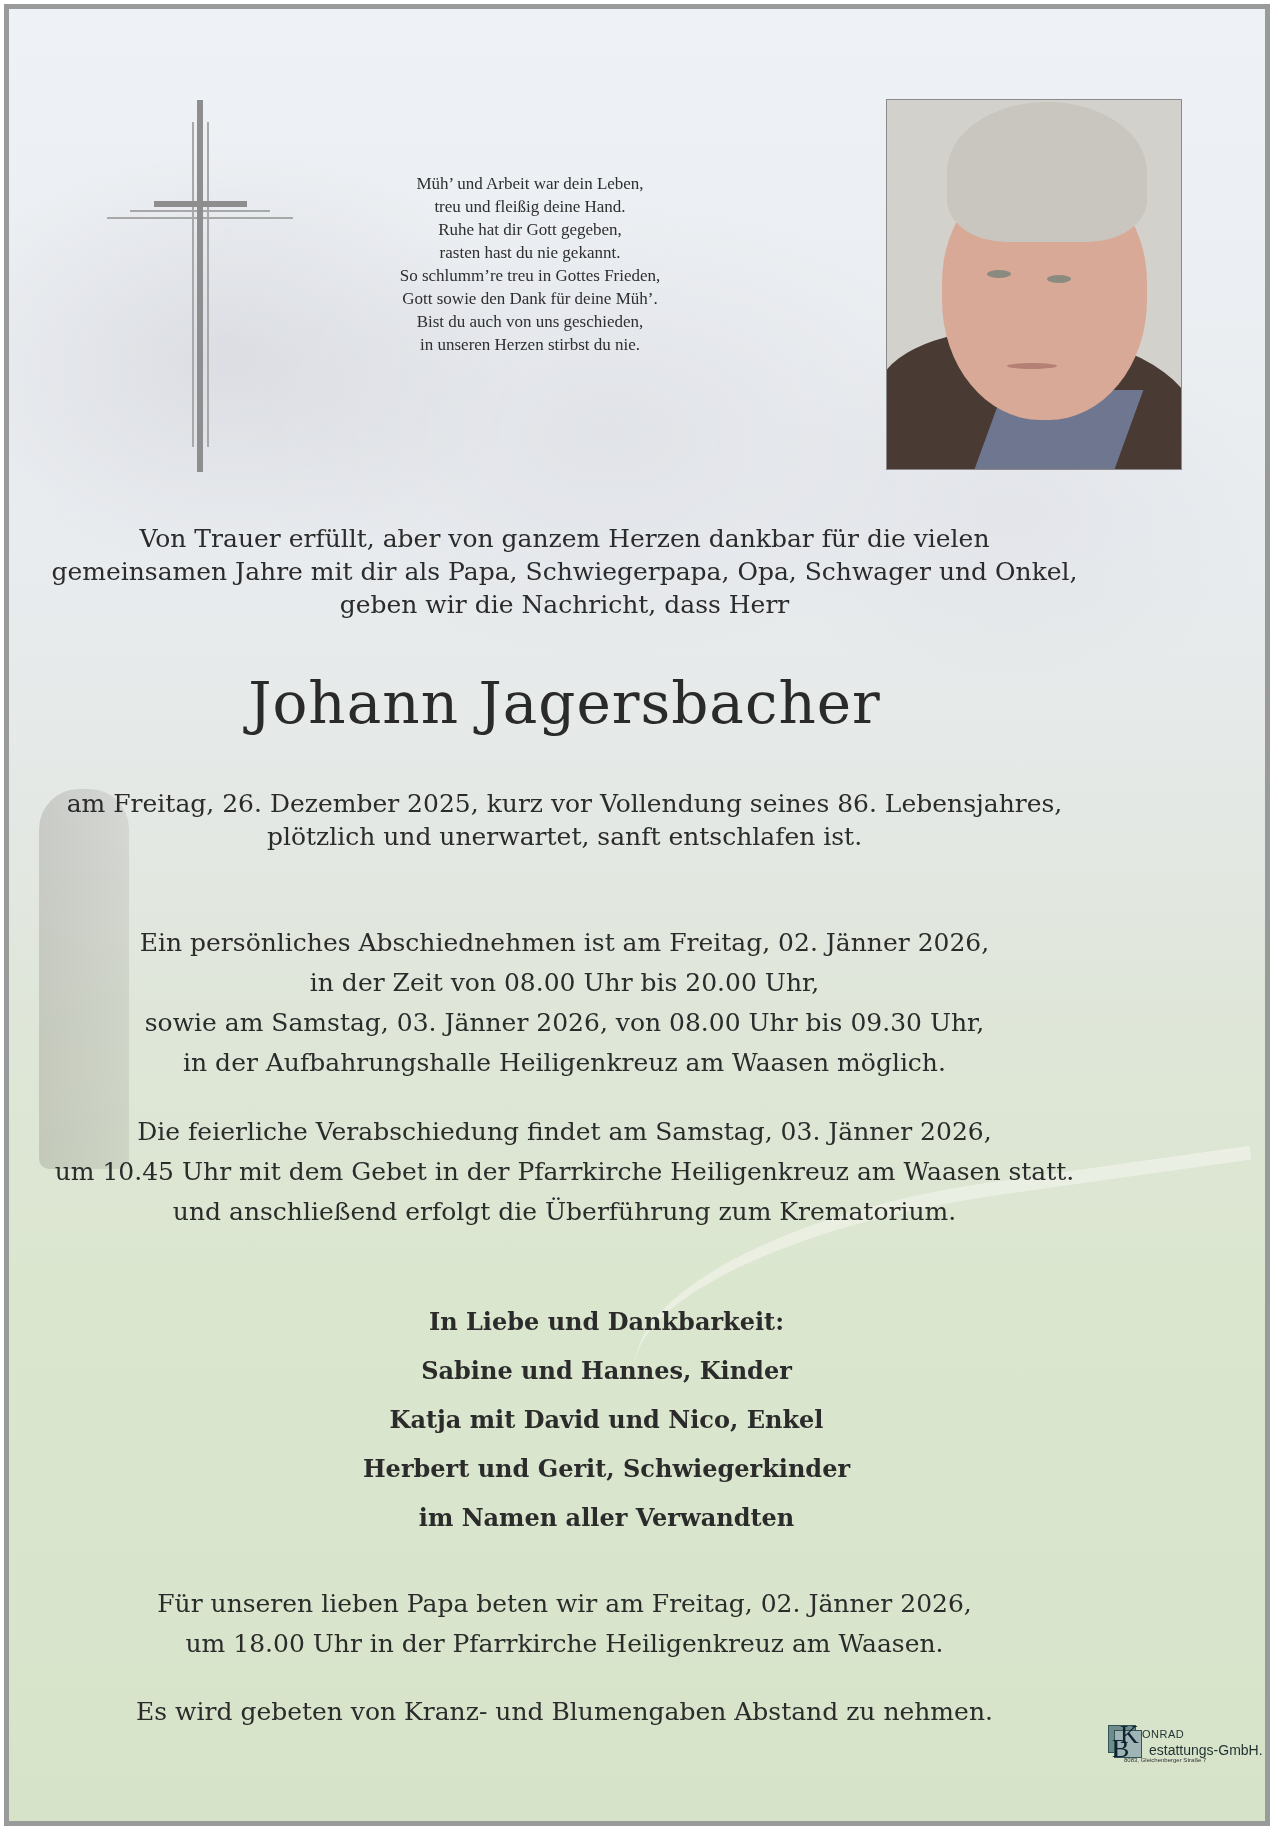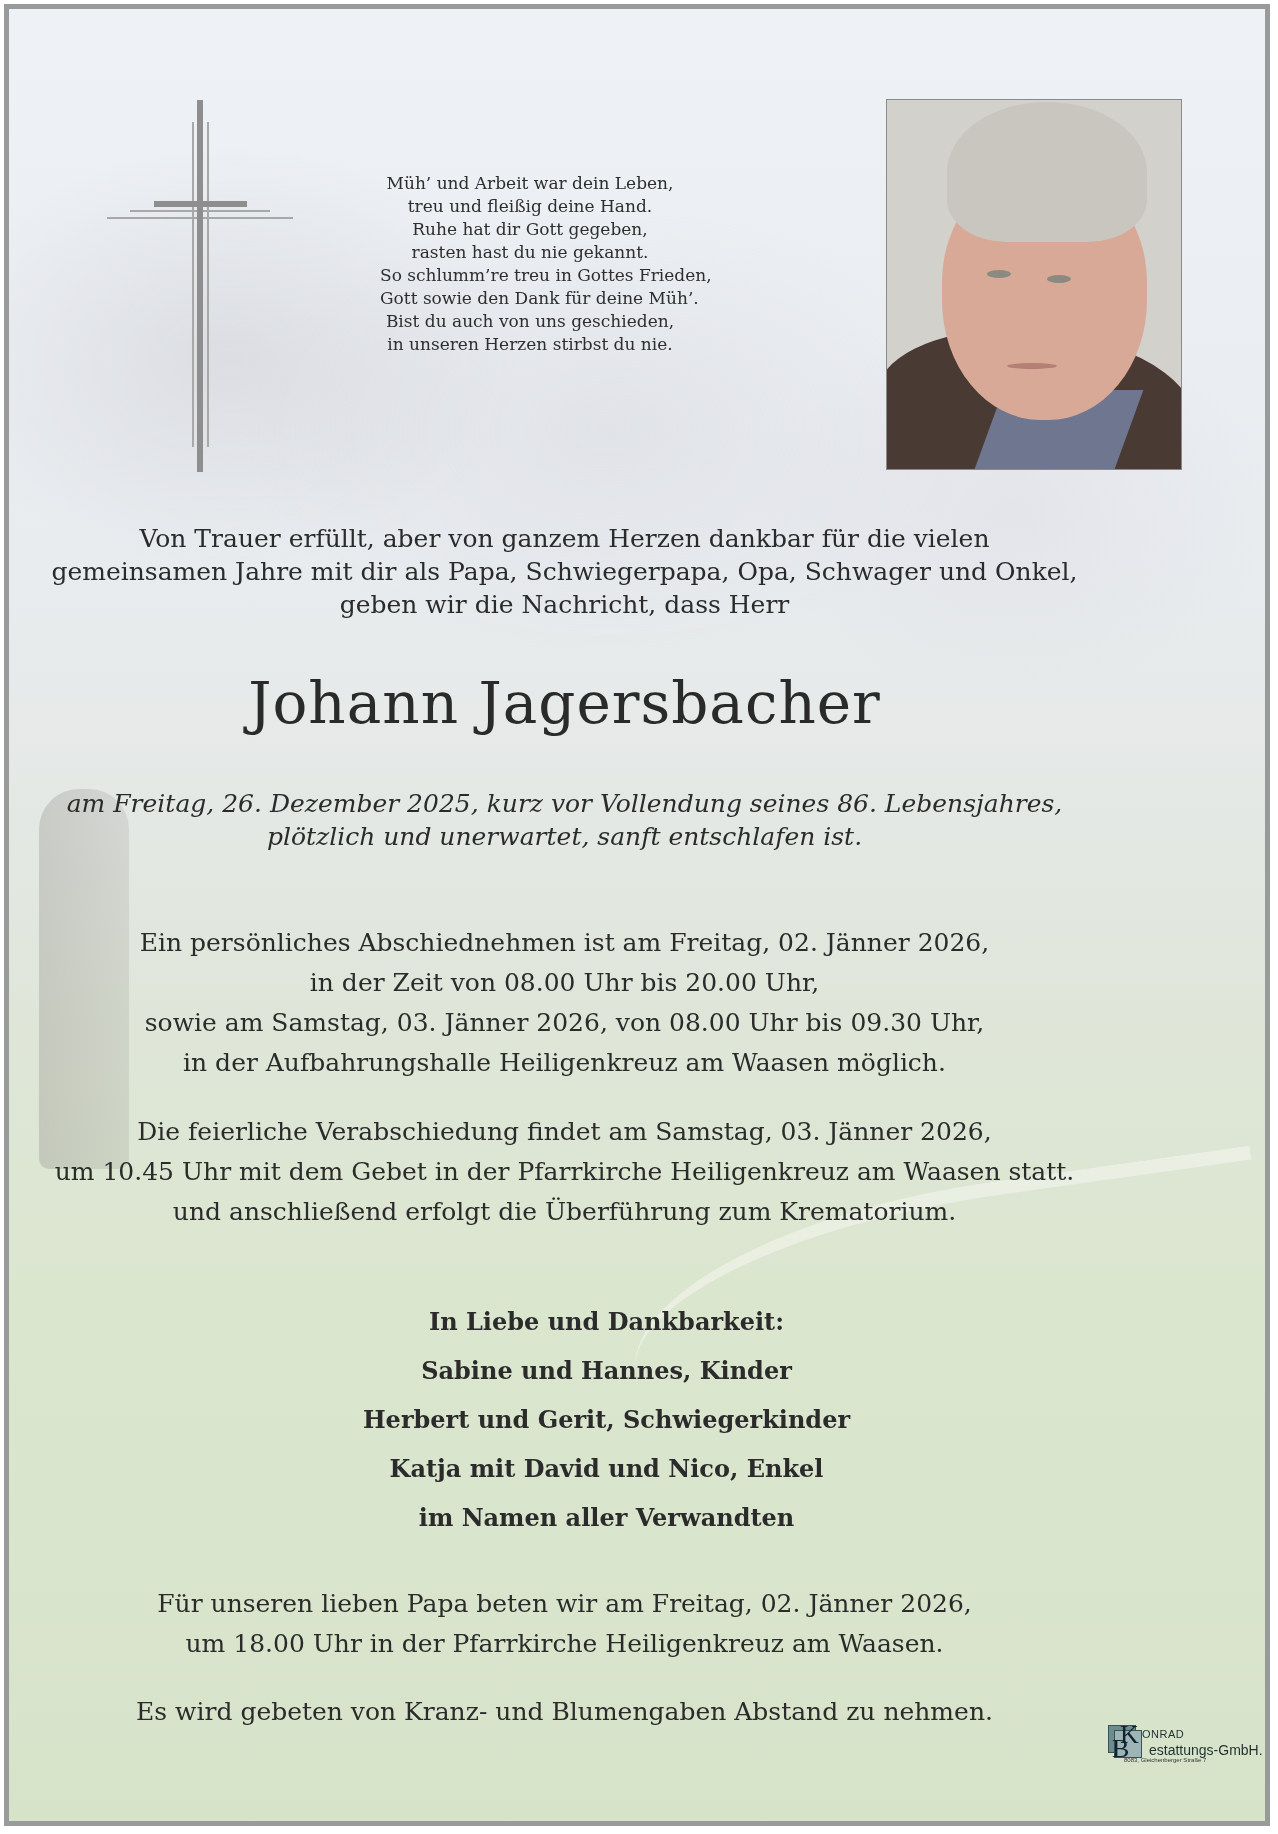--- a/index.html
+++ b/index.html
@@ -35,21 +35,21 @@
   .cross { position: absolute; }
   .cross .v-main { position: absolute; left: 197px; top: 100px; width: 6px; height: 372px; background: #8e8e8e; }
   .cross .h-main { position: absolute; left: 154px; top: 201px; width: 93px; height: 6px; background: #8e8e8e; }
   .cross .v-thin1 { position: absolute; left: 192px; top: 122px; width: 2px; height: 325px; background: #a8a8a8; }
   .cross .v-thin2 { position: absolute; left: 207px; top: 122px; width: 2px; height: 325px; background: #a8a8a8; }
   .cross .h-thin1 { position: absolute; left: 130px; top: 210px; width: 140px; height: 2px; background: #a8a8a8; }
   .cross .h-thin2 { position: absolute; left: 107px; top: 217px; width: 186px; height: 2px; background: #a8a8a8; }
 
   .poem {
     position: absolute; left: 380px; top: 172px; width: 300px; text-align: center;
-    font-size: 17px; line-height: 23px; color: #2e2e2e;
+    font-size: 17px; line-height: 23px; color: #2e2e2e; font-family: Liberation Serif, serif;
   }
   .poem div { white-space: nowrap; }
 
   .photo {
     position: absolute; left: 886px; top: 99px; width: 296px; height: 371px;
     border: 1px solid #8a8a8a; box-sizing: border-box; overflow: hidden;
     background: #d3d1cc;
   }
   .photo .hair { position: absolute; left: 60px; top: 2px; width: 200px; height: 140px; background: #c9c6c0; border-radius: 50% 50% 30% 30%; }
   .photo .face { position: absolute; left: 55px; top: 70px; width: 205px; height: 250px; background: #d8a996; border-radius: 45% 45% 48% 48%; }
@@ -58,21 +58,21 @@
   .photo .mouth { position: absolute; left: 120px; top: 263px; width: 50px; height: 6px; background: #b47f74; border-radius: 50%; }
   .photo .coat { position: absolute; left: -10px; top: 230px; width: 320px; height: 160px; background: #4a3a34; border-radius: 40% 60% 0 0; }
   .photo .shirt { position: absolute; left: 100px; top: 290px; width: 140px; height: 90px; background: #6f7690; transform: skewX(-20deg); }
 
   .main-text {
     position: absolute; left: 0; width: 1129px; text-align: center; color: #2b2b2b;
   }
   .main-text div { white-space: nowrap; }
   .intro { top: 522px; font-size: 25px; line-height: 33px; }
   .name { top: 668px; font-size: 58px; line-height: 70px; letter-spacing: 1px; color: #2a2a2a; }
-  .death { top: 787px; font-size: 25px; line-height: 33px; font-style: italic; }
+  .death { top: 787px; font-size: 25px; line-height: 33px; }
   .viewing { top: 923px; font-size: 25px; line-height: 40px; }
   .ceremony { top: 1112px; font-size: 25px; line-height: 40px; }
   .family { top: 1297px; font-size: 24px; line-height: 49px; font-weight: bold; margin-left: 42px; }
   .prayer { top: 1584px; font-size: 25px; line-height: 40px; }
   .flowers { top: 1695px; font-size: 25px; line-height: 33px; }
 
   .logo { position: absolute; left: 1106px; top: 1722px; width: 160px; height: 90px; font-family: "Liberation Sans", sans-serif; }
   .logo .sq1 { position: absolute; left: 2px; top: 3px; width: 26px; height: 26px; background: #6e8c8c; border: 1px solid #355; }
   .logo .sq2 { position: absolute; left: 8px; top: 8px; width: 26px; height: 26px; background: #9fb4b4; border: 1px solid #355; }
   .logo .bigK { position: absolute; left: 14px; top: -2px; font-size: 26px; font-family: "Liberation Serif", serif; color: #123; }
@@ -142,22 +142,22 @@
 
 <div class="main-text ceremony">
   <div>Die feierliche Verabschiedung findet am Samstag, 03. Jänner 2026,</div>
   <div>um 10.45 Uhr mit dem Gebet in der Pfarrkirche Heiligenkreuz am Waasen statt.</div>
   <div>und anschließend erfolgt die Überführung zum Krematorium.</div>
 </div>
 
 <div class="main-text family">
   <div>In Liebe und Dankbarkeit:</div>
   <div>Sabine und Hannes, Kinder</div>
+  <div>Katja mit David und Nico, Enkel</div>
   <div>Herbert und Gerit, Schwiegerkinder</div>
-  <div>Katja mit David und Nico, Enkel</div>
   <div>im Namen aller Verwandten</div>
 </div>
 
 <div class="main-text prayer">
   <div>Für unseren lieben Papa beten wir am Freitag, 02. Jänner 2026,</div>
   <div>um 18.00 Uhr in der Pfarrkirche Heiligenkreuz am Waasen.</div>
 </div>
 
 <div class="main-text flowers">Es wird gebeten von Kranz- und Blumengaben Abstand zu nehmen.</div>
 

